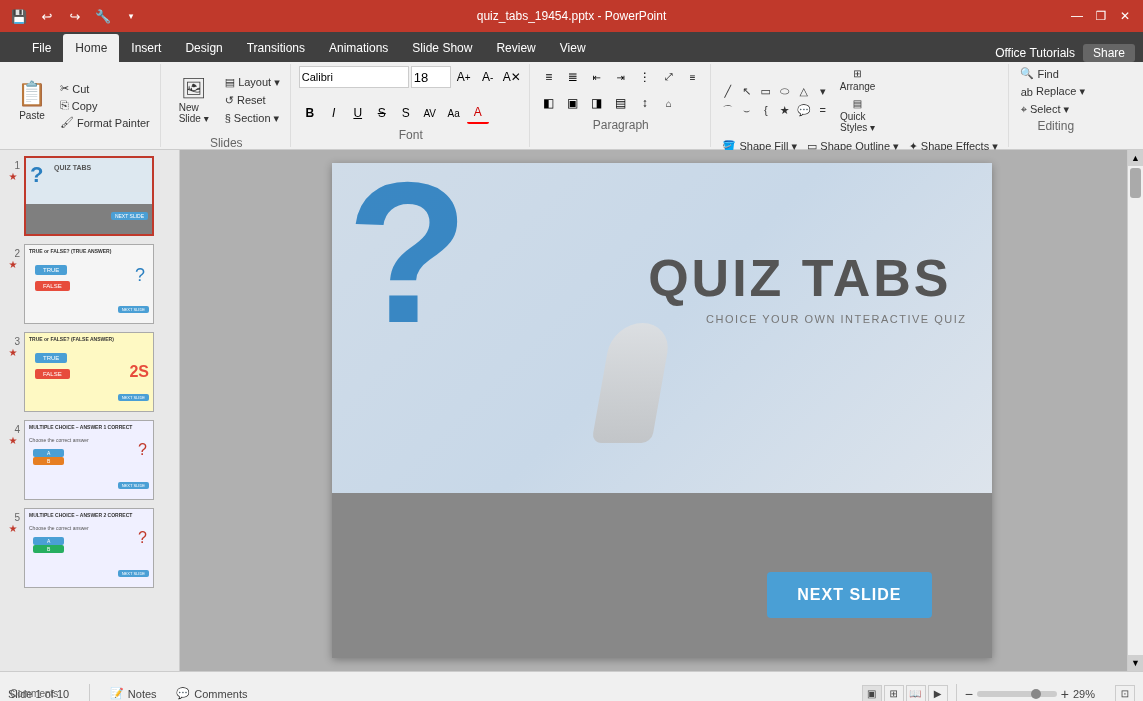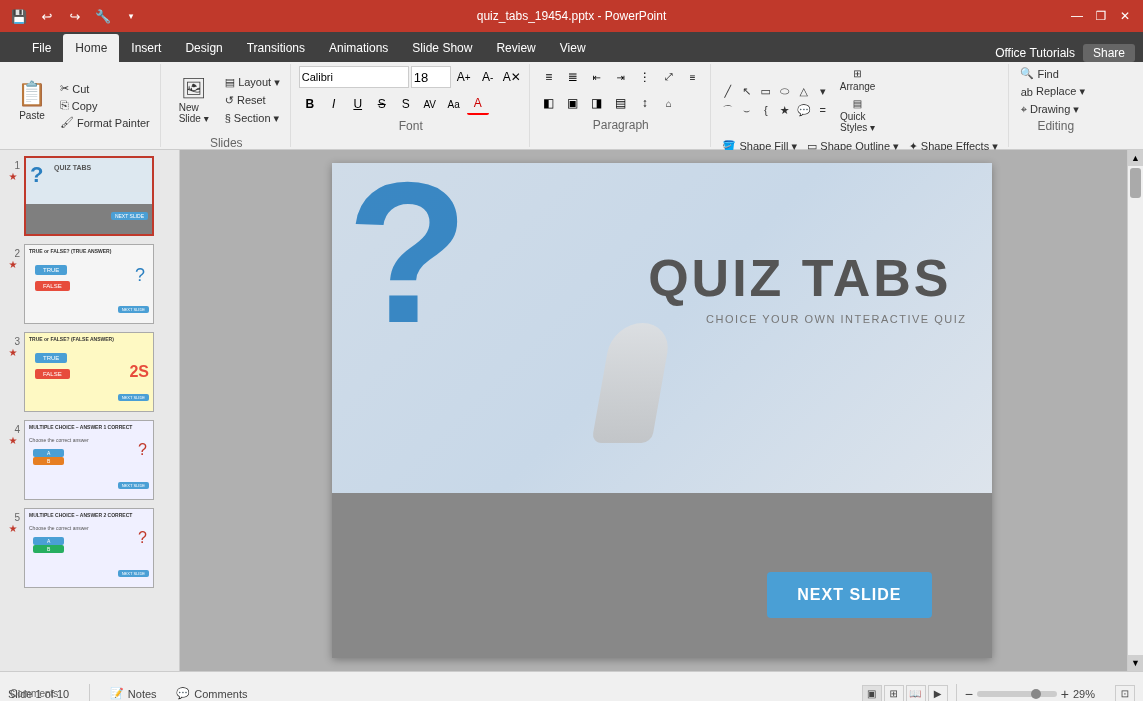--- a/index.html
+++ b/index.html
@@ -257,21 +257,21 @@
         <div class="ribbon-small-btn">
           <span>§</span>
             <span>Section ▾</span>
         </div>
       </div>
     </div>
     <div class="ribbon-group-label">Slides</div>
   </div>
 
   <div class="ribbon-group" style="position:relative; padding-bottom:14px; min-width:180px;">
-    <div style="display:flex; flex-direction:column; gap:3px; flex:1;">
+    <div style="display:flex; flex-direction:column; gap:12px; flex:1;">
       <div class="font-row">
         <input class="font-select" value="Calibri" style="">
         <input class="font-size-select" value="18" style="">
         <div class="format-btn" title="Increase Font Size">A<sup>+</sup></div>
         <div class="format-btn" title="Decrease Font Size">A<sup>-</sup></div>
         <div class="format-btn">A✕</div>
       </div>
       <div class="font-row">
         <div class="format-btn" style="font-weight:bold;">B</div>
         <div class="format-btn" style="font-style:italic;">I</div>
@@ -360,21 +360,21 @@
       <div class="ribbon-small-btn">
         <span>🔍</span>
           <span>Find</span>
       </div>
       <div class="ribbon-small-btn">
         <span>ab</span>
           <span>Replace ▾</span>
       </div>
       <div class="ribbon-small-btn">
         <span>⌖</span>
-          <span>Drawing ▾</span>
+          <span>Select ▾</span>
       </div>
     </div>
     <div class="ribbon-group-label">Editing</div>
   </div>
 </div>
 
 <div class="main-area">
 
   <div class="slide-panel">
 

